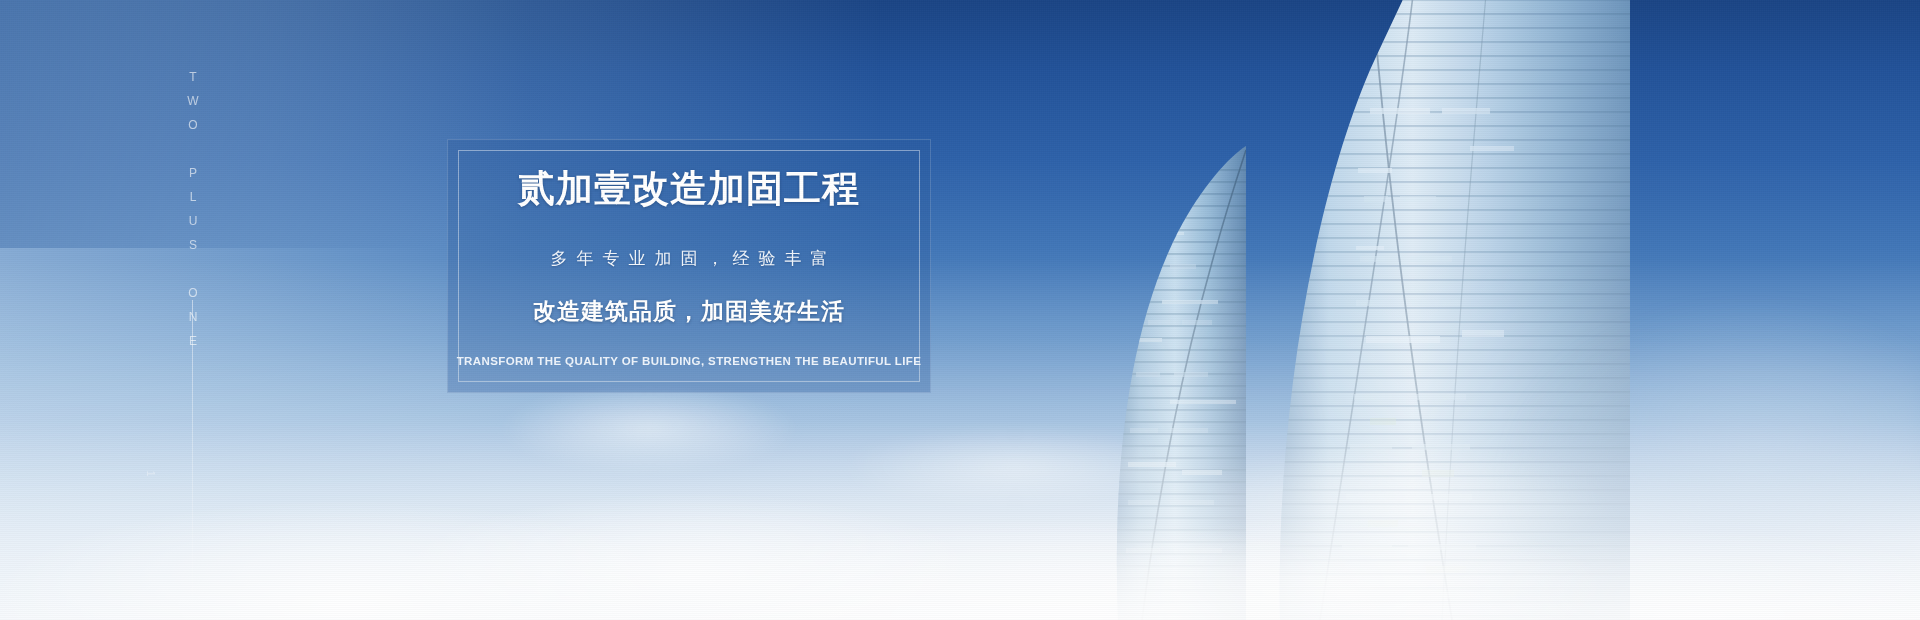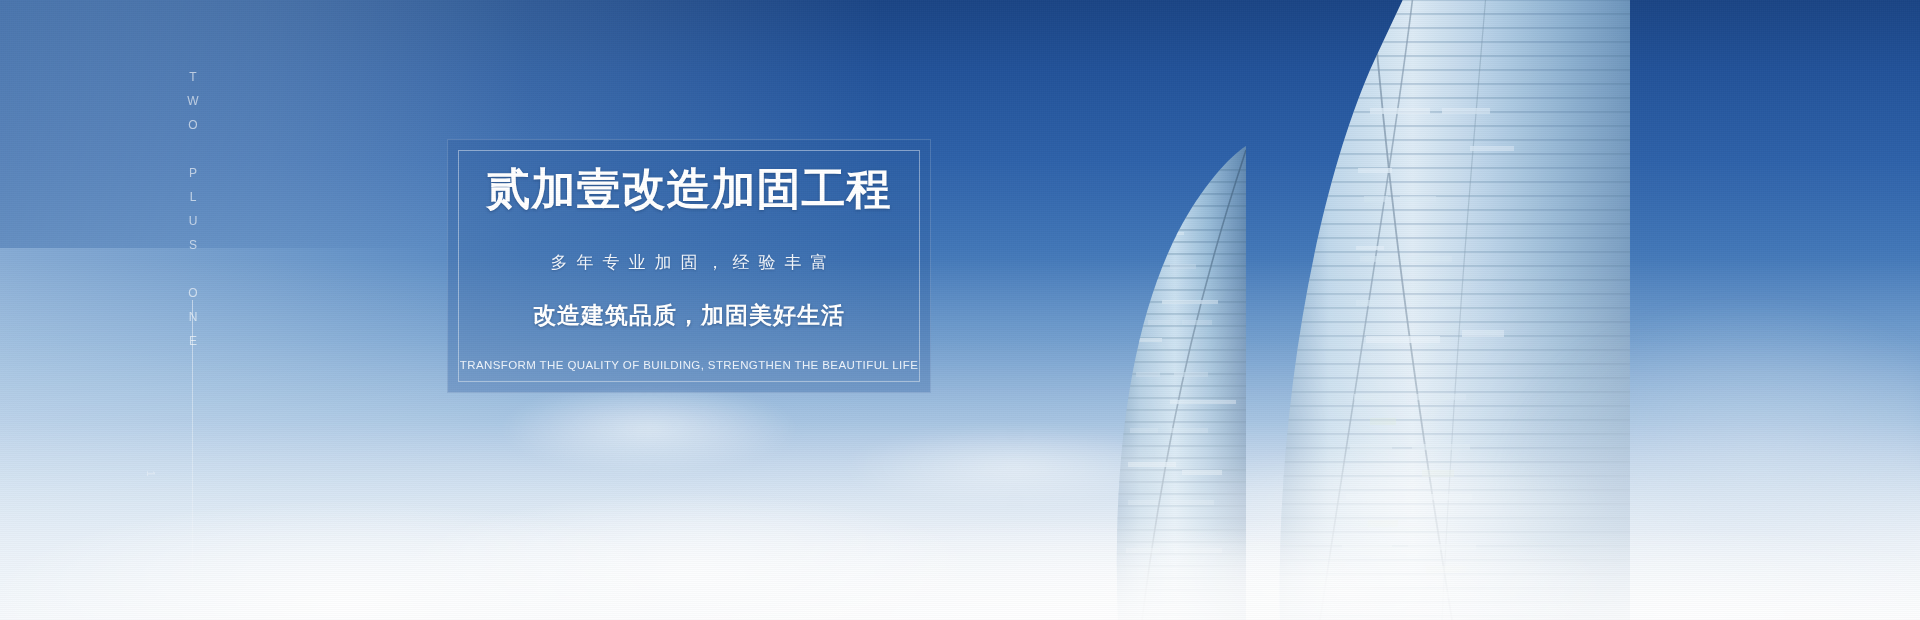--- a/index.html
+++ b/index.html
@@ -126,21 +126,21 @@
     position:absolute;
     left:0; right:0; top:0; bottom:0;
     display:flex; flex-direction:column;
     align-items:center; justify-content:center;
     text-align:center;
     padding:0 14px;
   }
 
   .headline {
     color:#ffffff;
-    font-size:44px;
+    font-size:37px;
     font-weight:bold;
     letter-spacing:1px;
     line-height:1.1;
     text-shadow:0 1px 3px rgba(20,50,95,0.45);
     margin-top:4px;
   }
   .subline {
     color:#f2f6fb;
     font-size:17px;
     font-weight:400;
@@ -153,21 +153,21 @@
     color:#ffffff;
     font-size:23px;
     font-weight:bold;
     letter-spacing:1px;
     margin-top:26px;
     text-shadow:0 1px 3px rgba(20,50,95,0.45);
   }
   .eng-line {
     color:#eef4fb;
     font-size:11.5px;
-    font-weight:400;
+    font-weight:700;
     letter-spacing:0.4px;
     margin-top:28px;
     white-space:nowrap;
   }
 
   
   .grain {
     position:absolute; inset:0;
     opacity:0.035;
     background-image:

